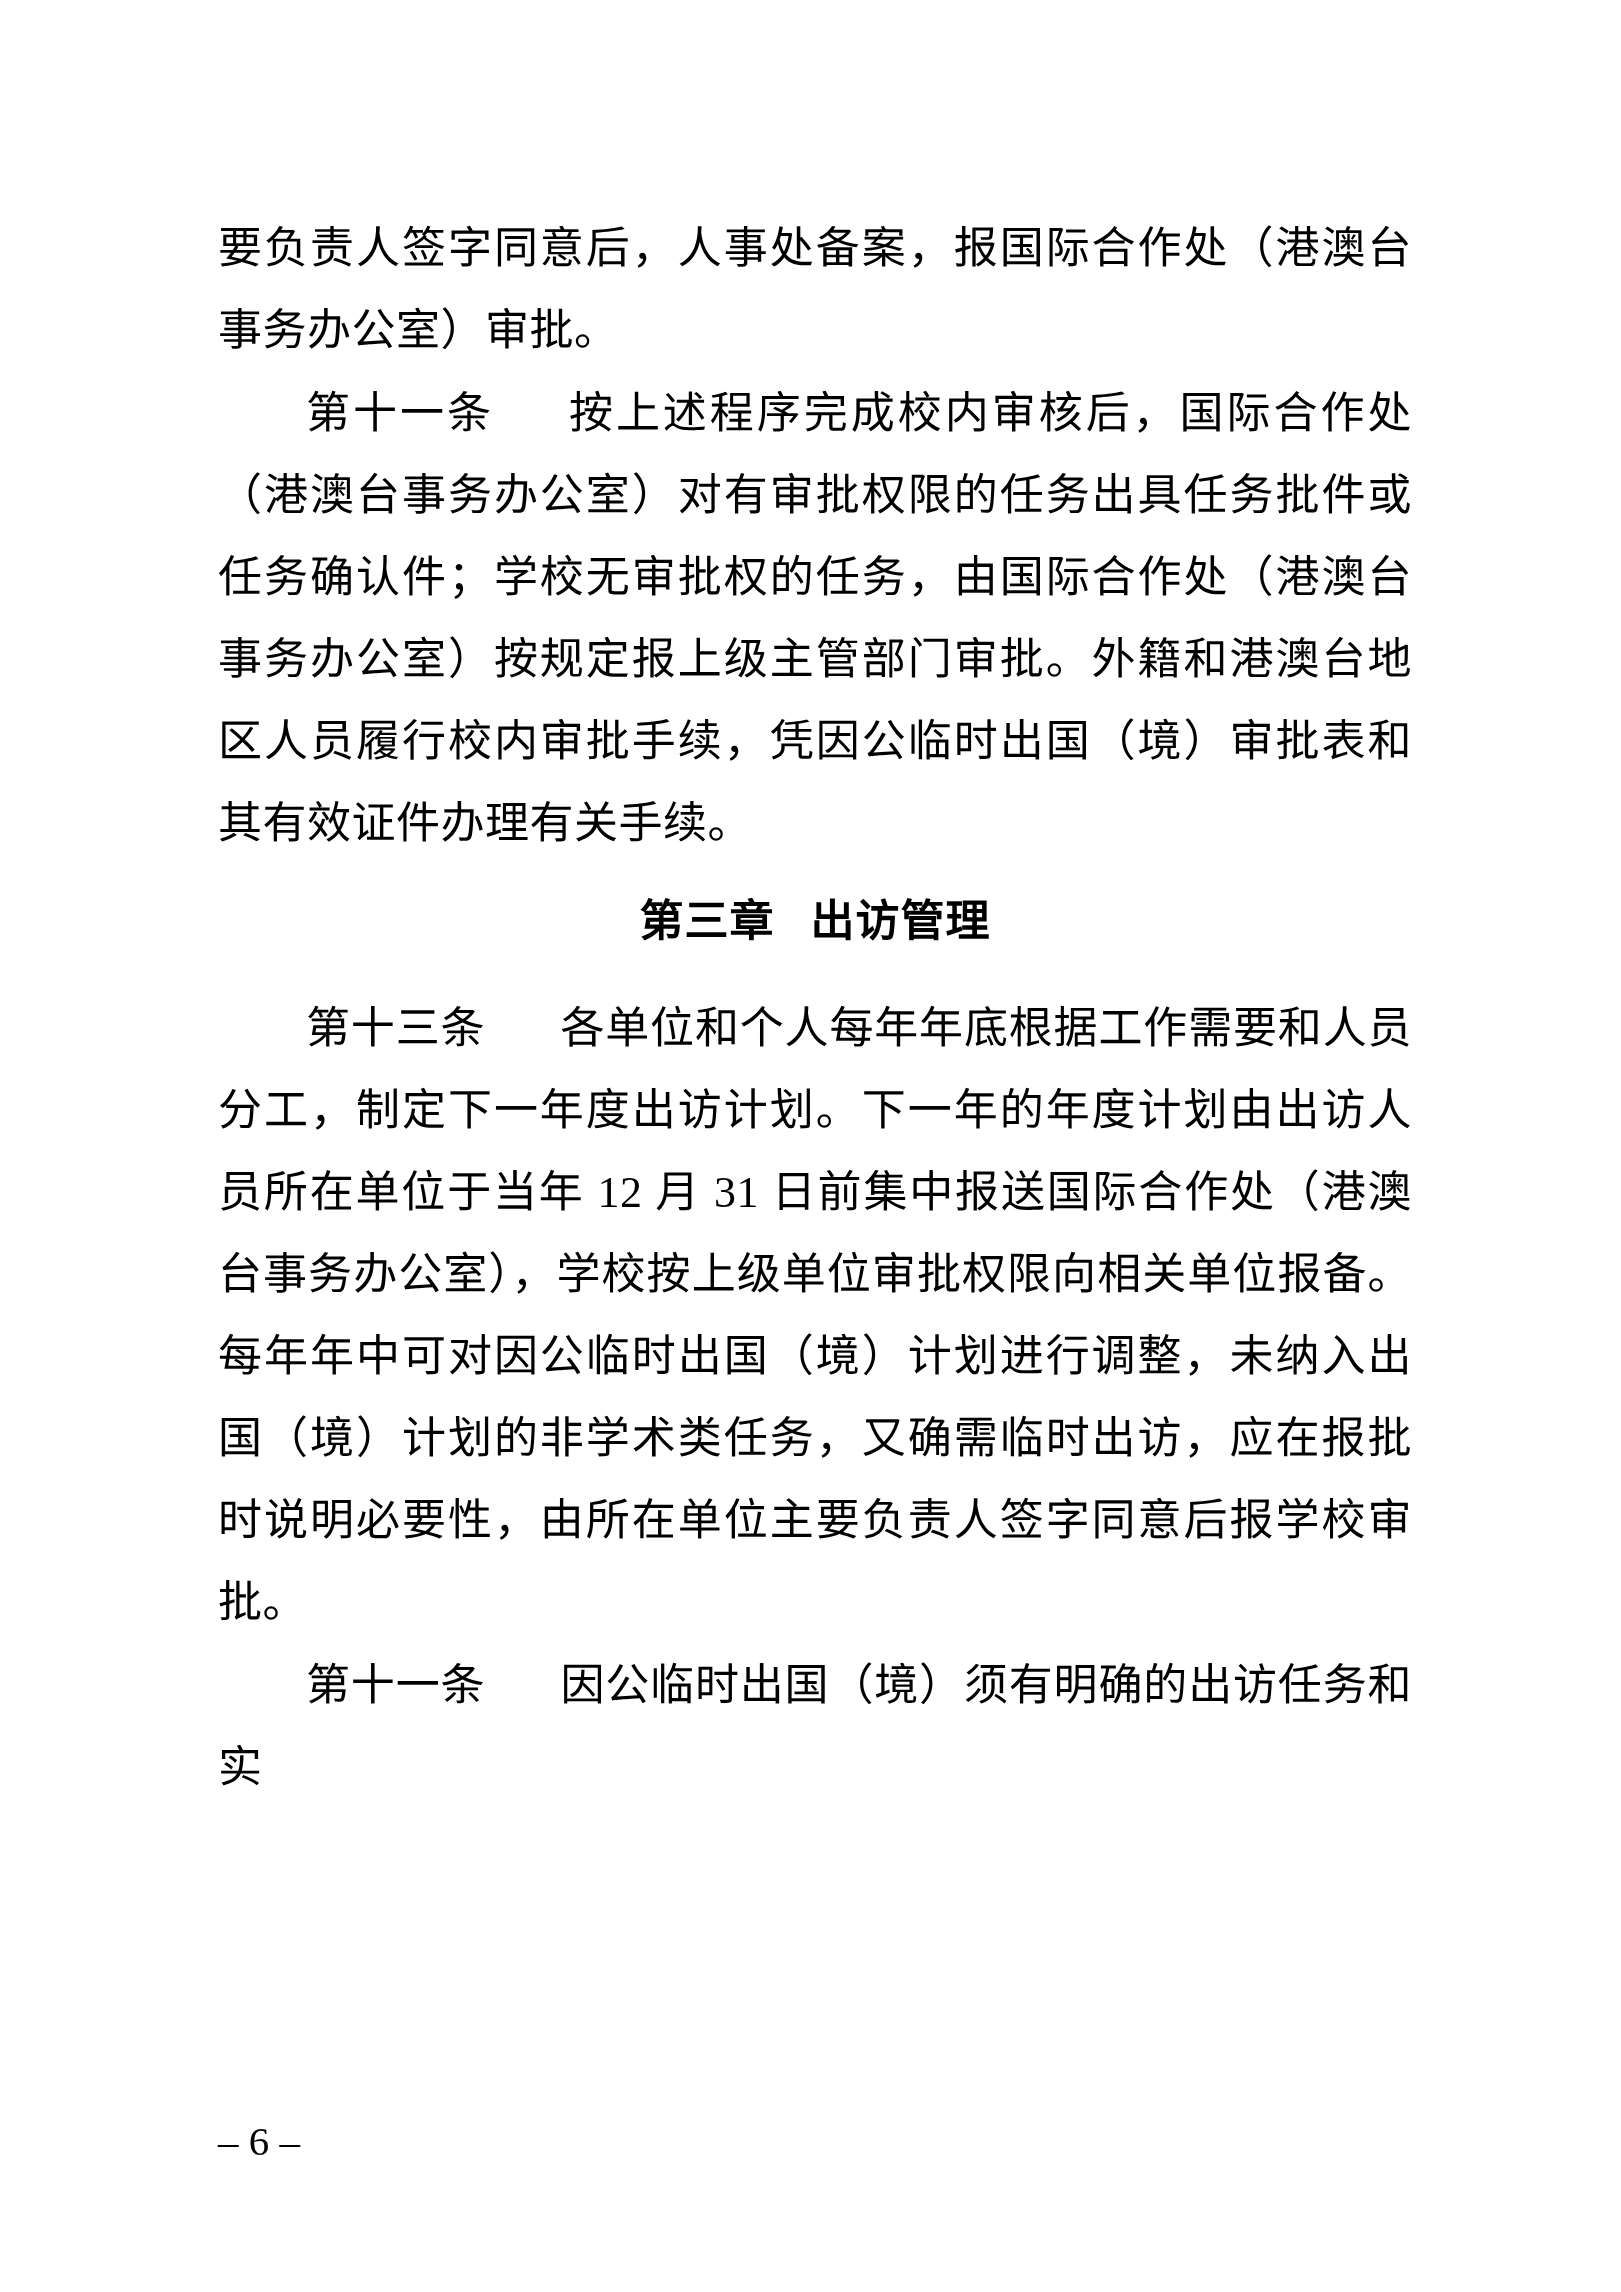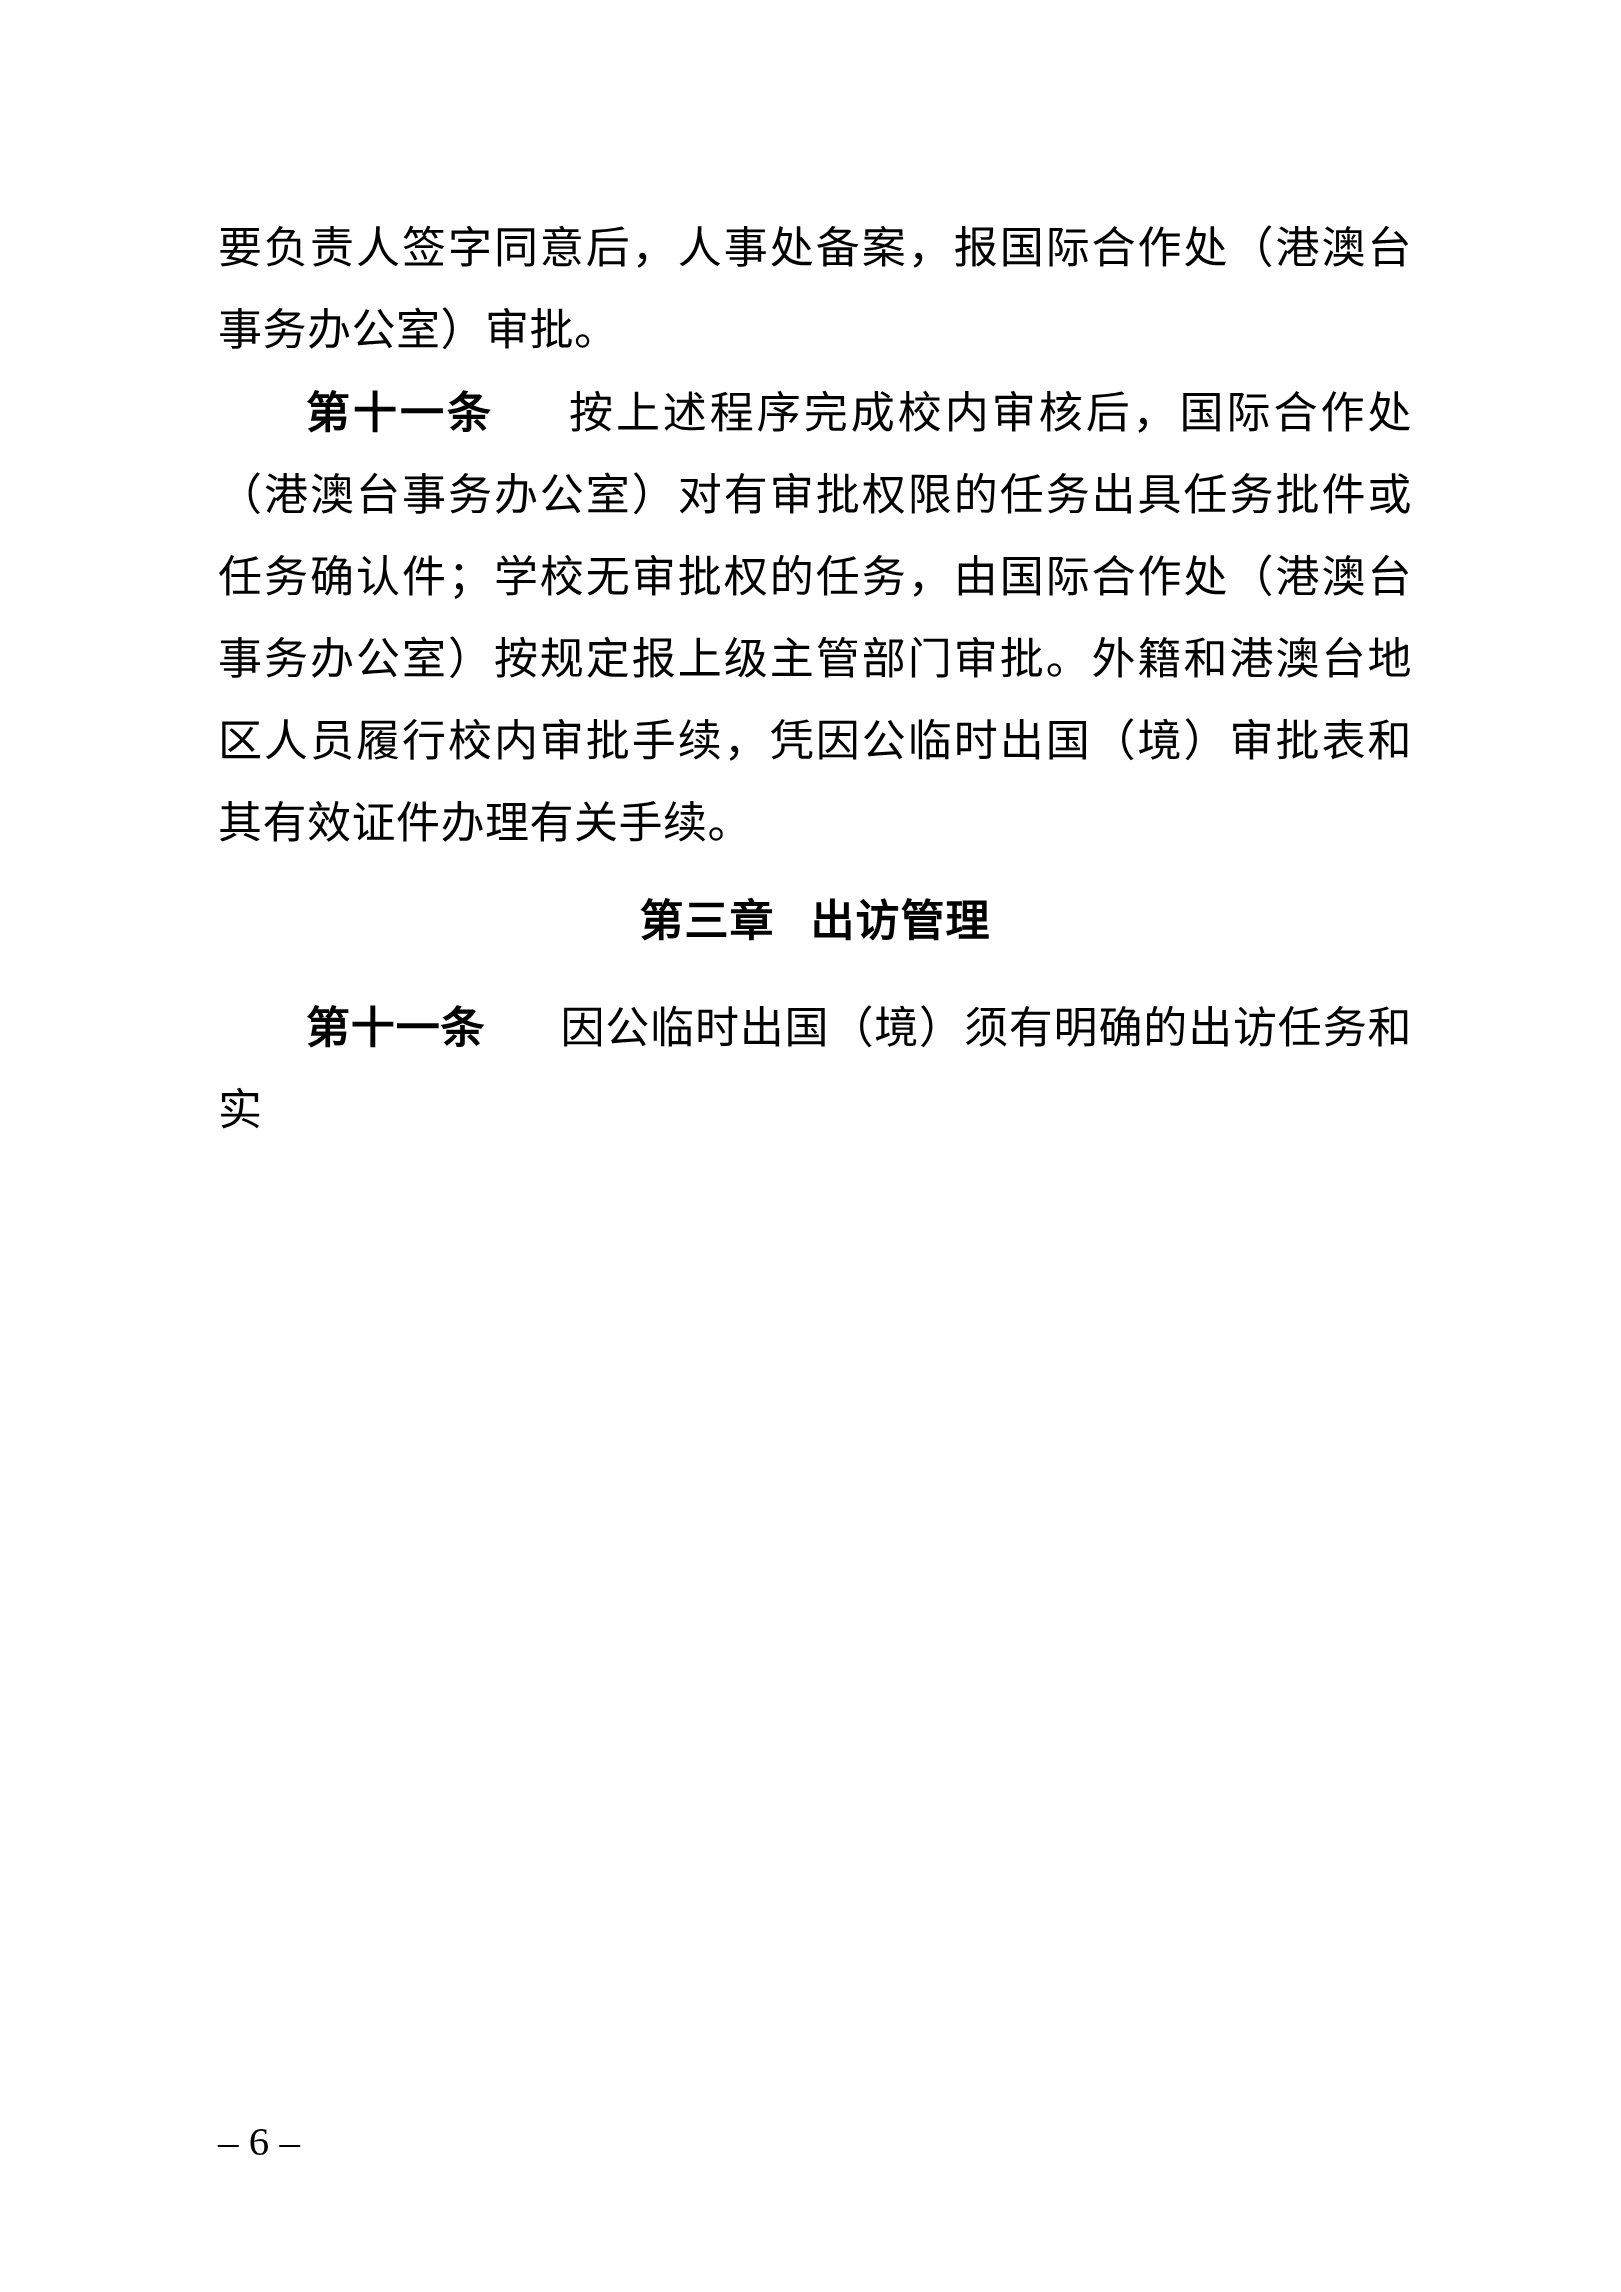--- a/index.html
+++ b/index.html
@@ -27,21 +27,21 @@
     letter-spacing: 0.5px;
   }
   .content p {
     margin: 0;
     padding: 0;
   }
   p.article {
     text-indent: 2em;
   }
   .article-label {
-    font-weight: bold;
+    font-weight: normal;
     font-family: "Liberation Sans", "DejaVu Sans", sans-serif;
     margin-right: 75px;
   }
   h2.chapter {
     margin: 14.7px 0 25.5px 0;
     font-size: 44px;
     line-height: 82px;
     font-weight: bold;
     font-family: "Liberation Sans", "DejaVu Sans", sans-serif;
     text-align: center;
@@ -73,20 +73,23 @@
 
     <p class="article">
       <span class="article-label">第十一条</span><span>按上述程序完成校内审核后，国际合作处（港澳台事务办公室）对有审批权限的任务出具任务批件或任务确认件；学校无审批权的任务，由国际合作处（港澳台事务办公室）按规定报上级主管部门审批。外籍和港澳台地区人员履行校内审批手续，凭因公临时出国（境）审批表和其有效证件办理有关手续。</span>
     </p>
 
 
     <h2 class="chapter">
       <span>第三章</span><span class="chapter-title">出访管理</span>
     </h2>
 
+    <p class="article">
+      <span class="article-label">第十三条</span><span>各单位和个人每年年底根据工作需要和人员分工，制定下一年度出访计划。下一年的年度计划由出访人员所在单位于当年 12 月 31 日前集中报送国际合作处（港澳台事务办公室），学校按上级单位审批权限向相关单位报备。每年年中可对因公临时出国（境）计划进行调整，未纳入出国（境）计划的非学术类任务，又确需临时出访，应在报批时说明必要性，由所在单位主要负责人签字同意后报学校审批。</span>
+    </p>
 
     <p class="article">
       <span class="article-label">第十一条</span><span>因公临时出国（境）须有明确的出访任务和实</span>
     </p>
 
   </main>
 
   <footer class="page-footer">
     <span>– 6 –</span>
   </footer>

